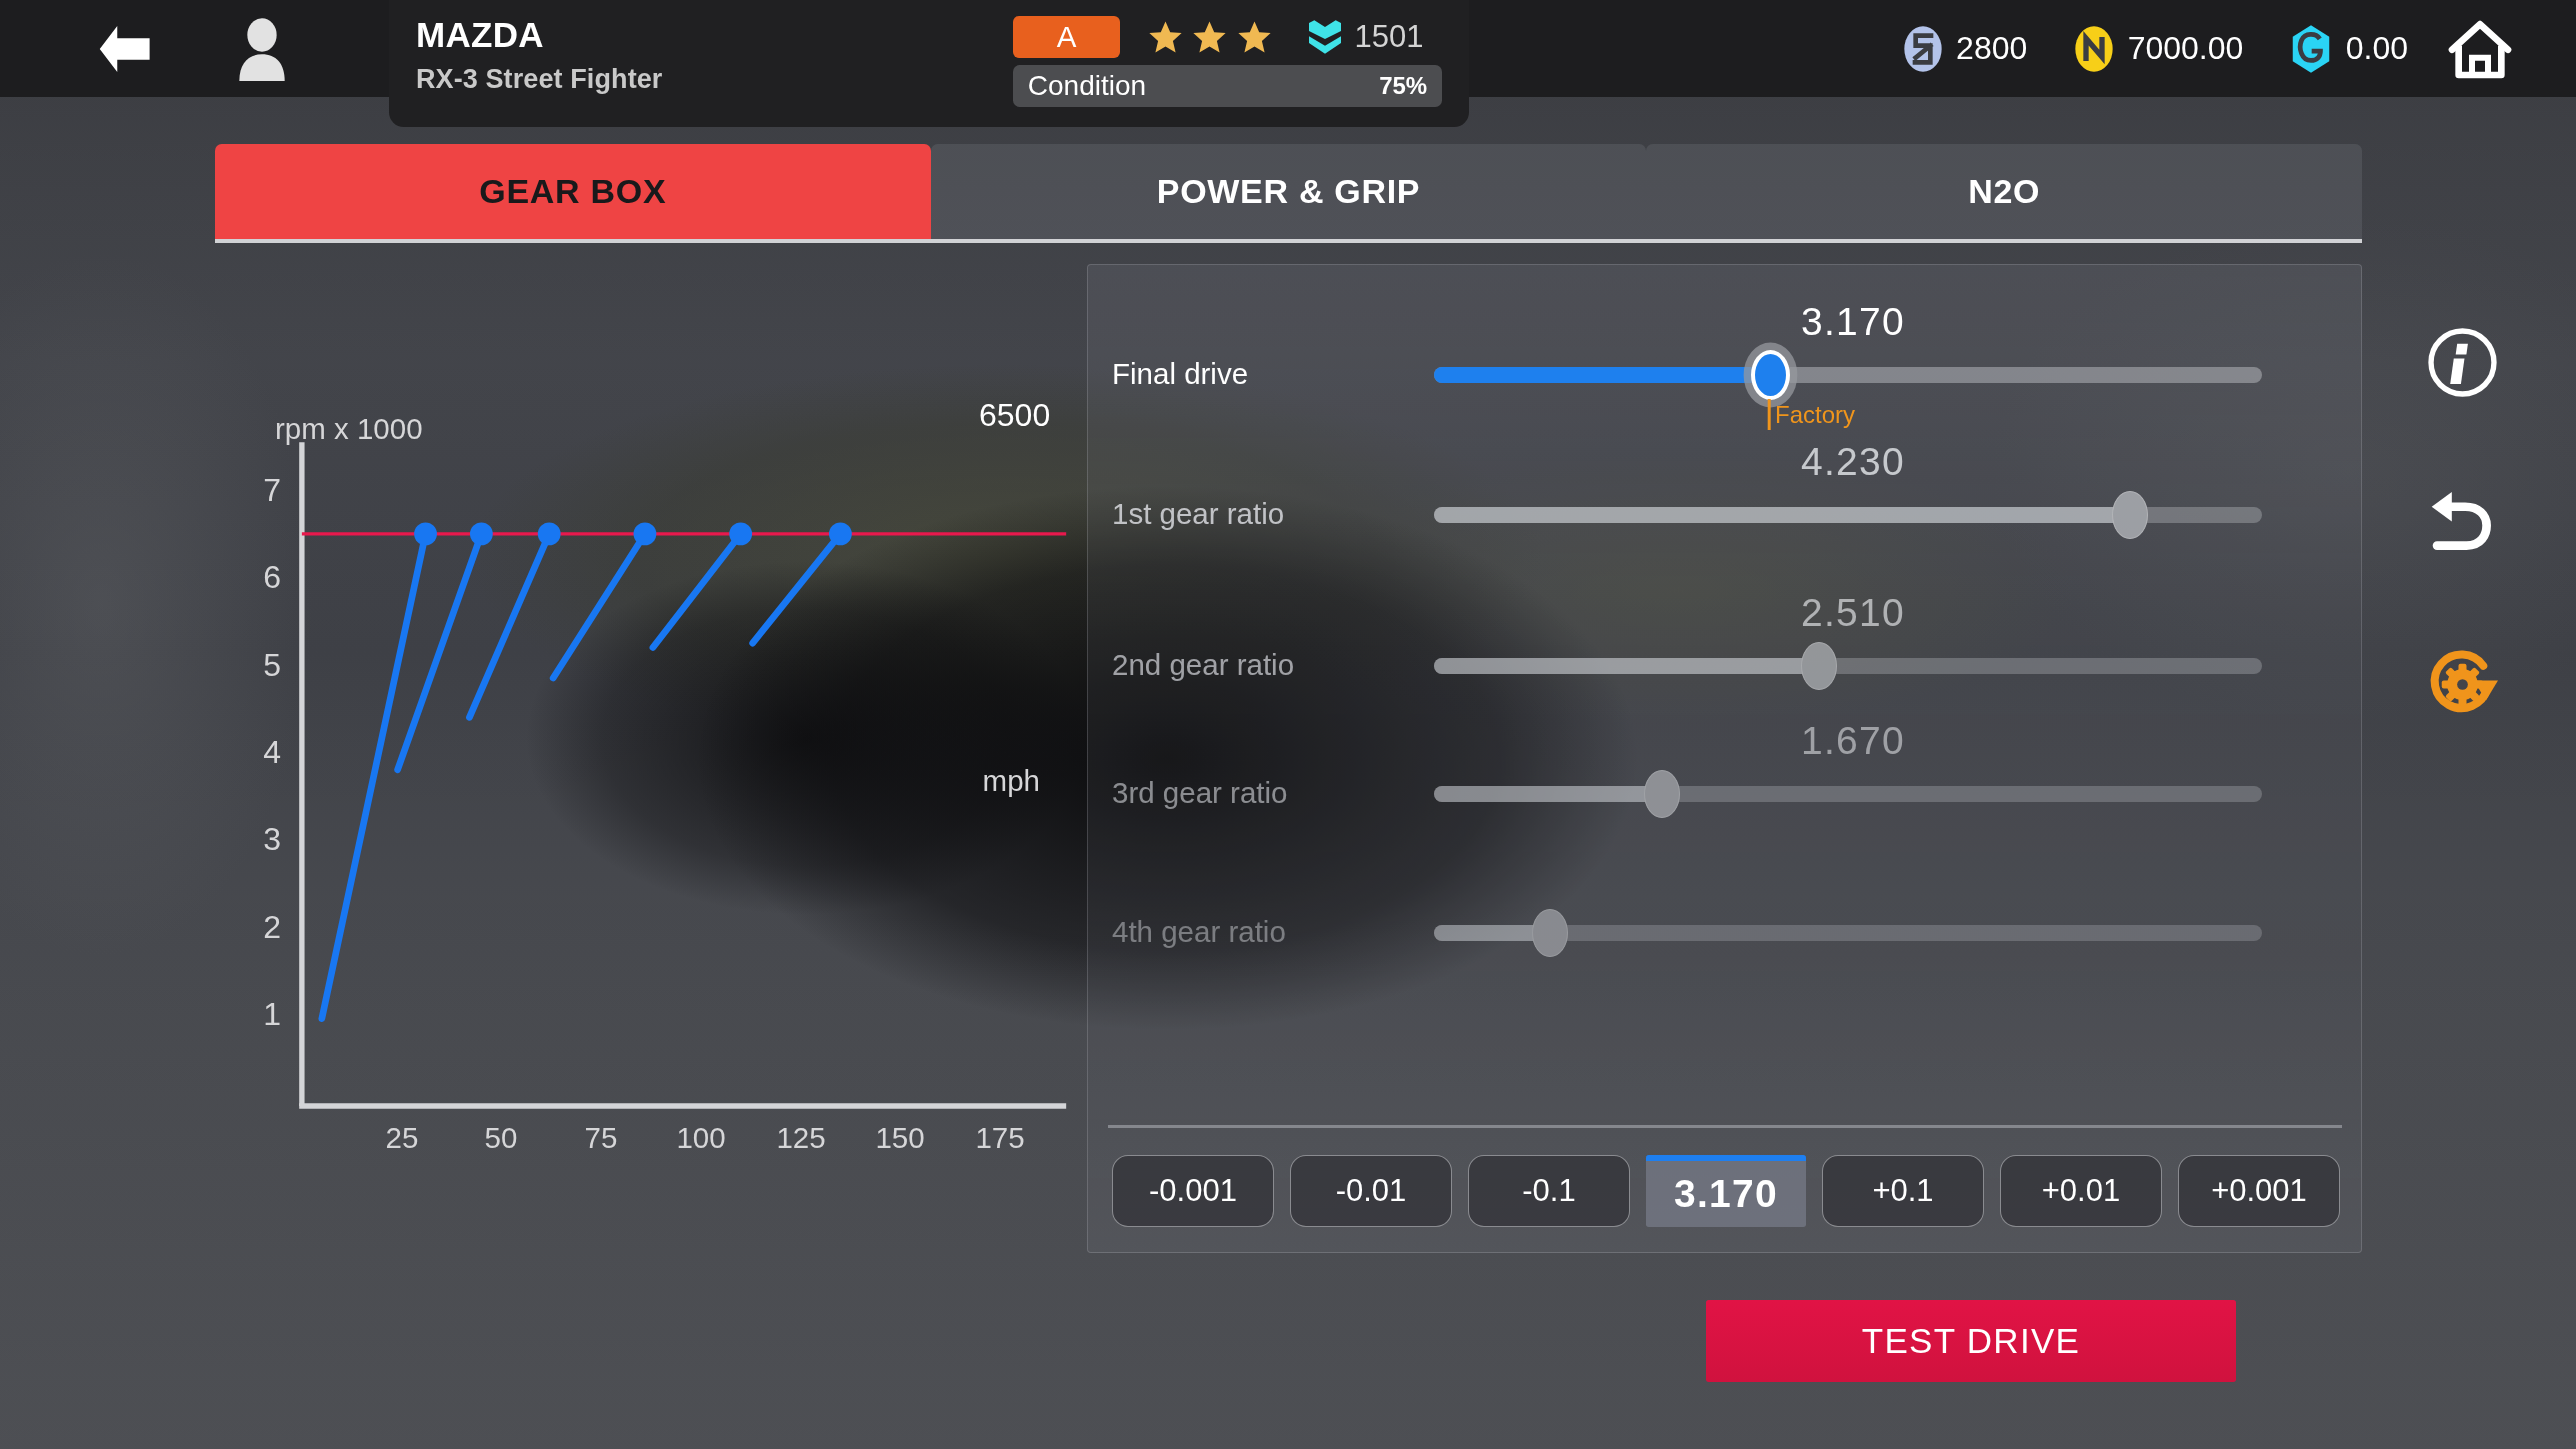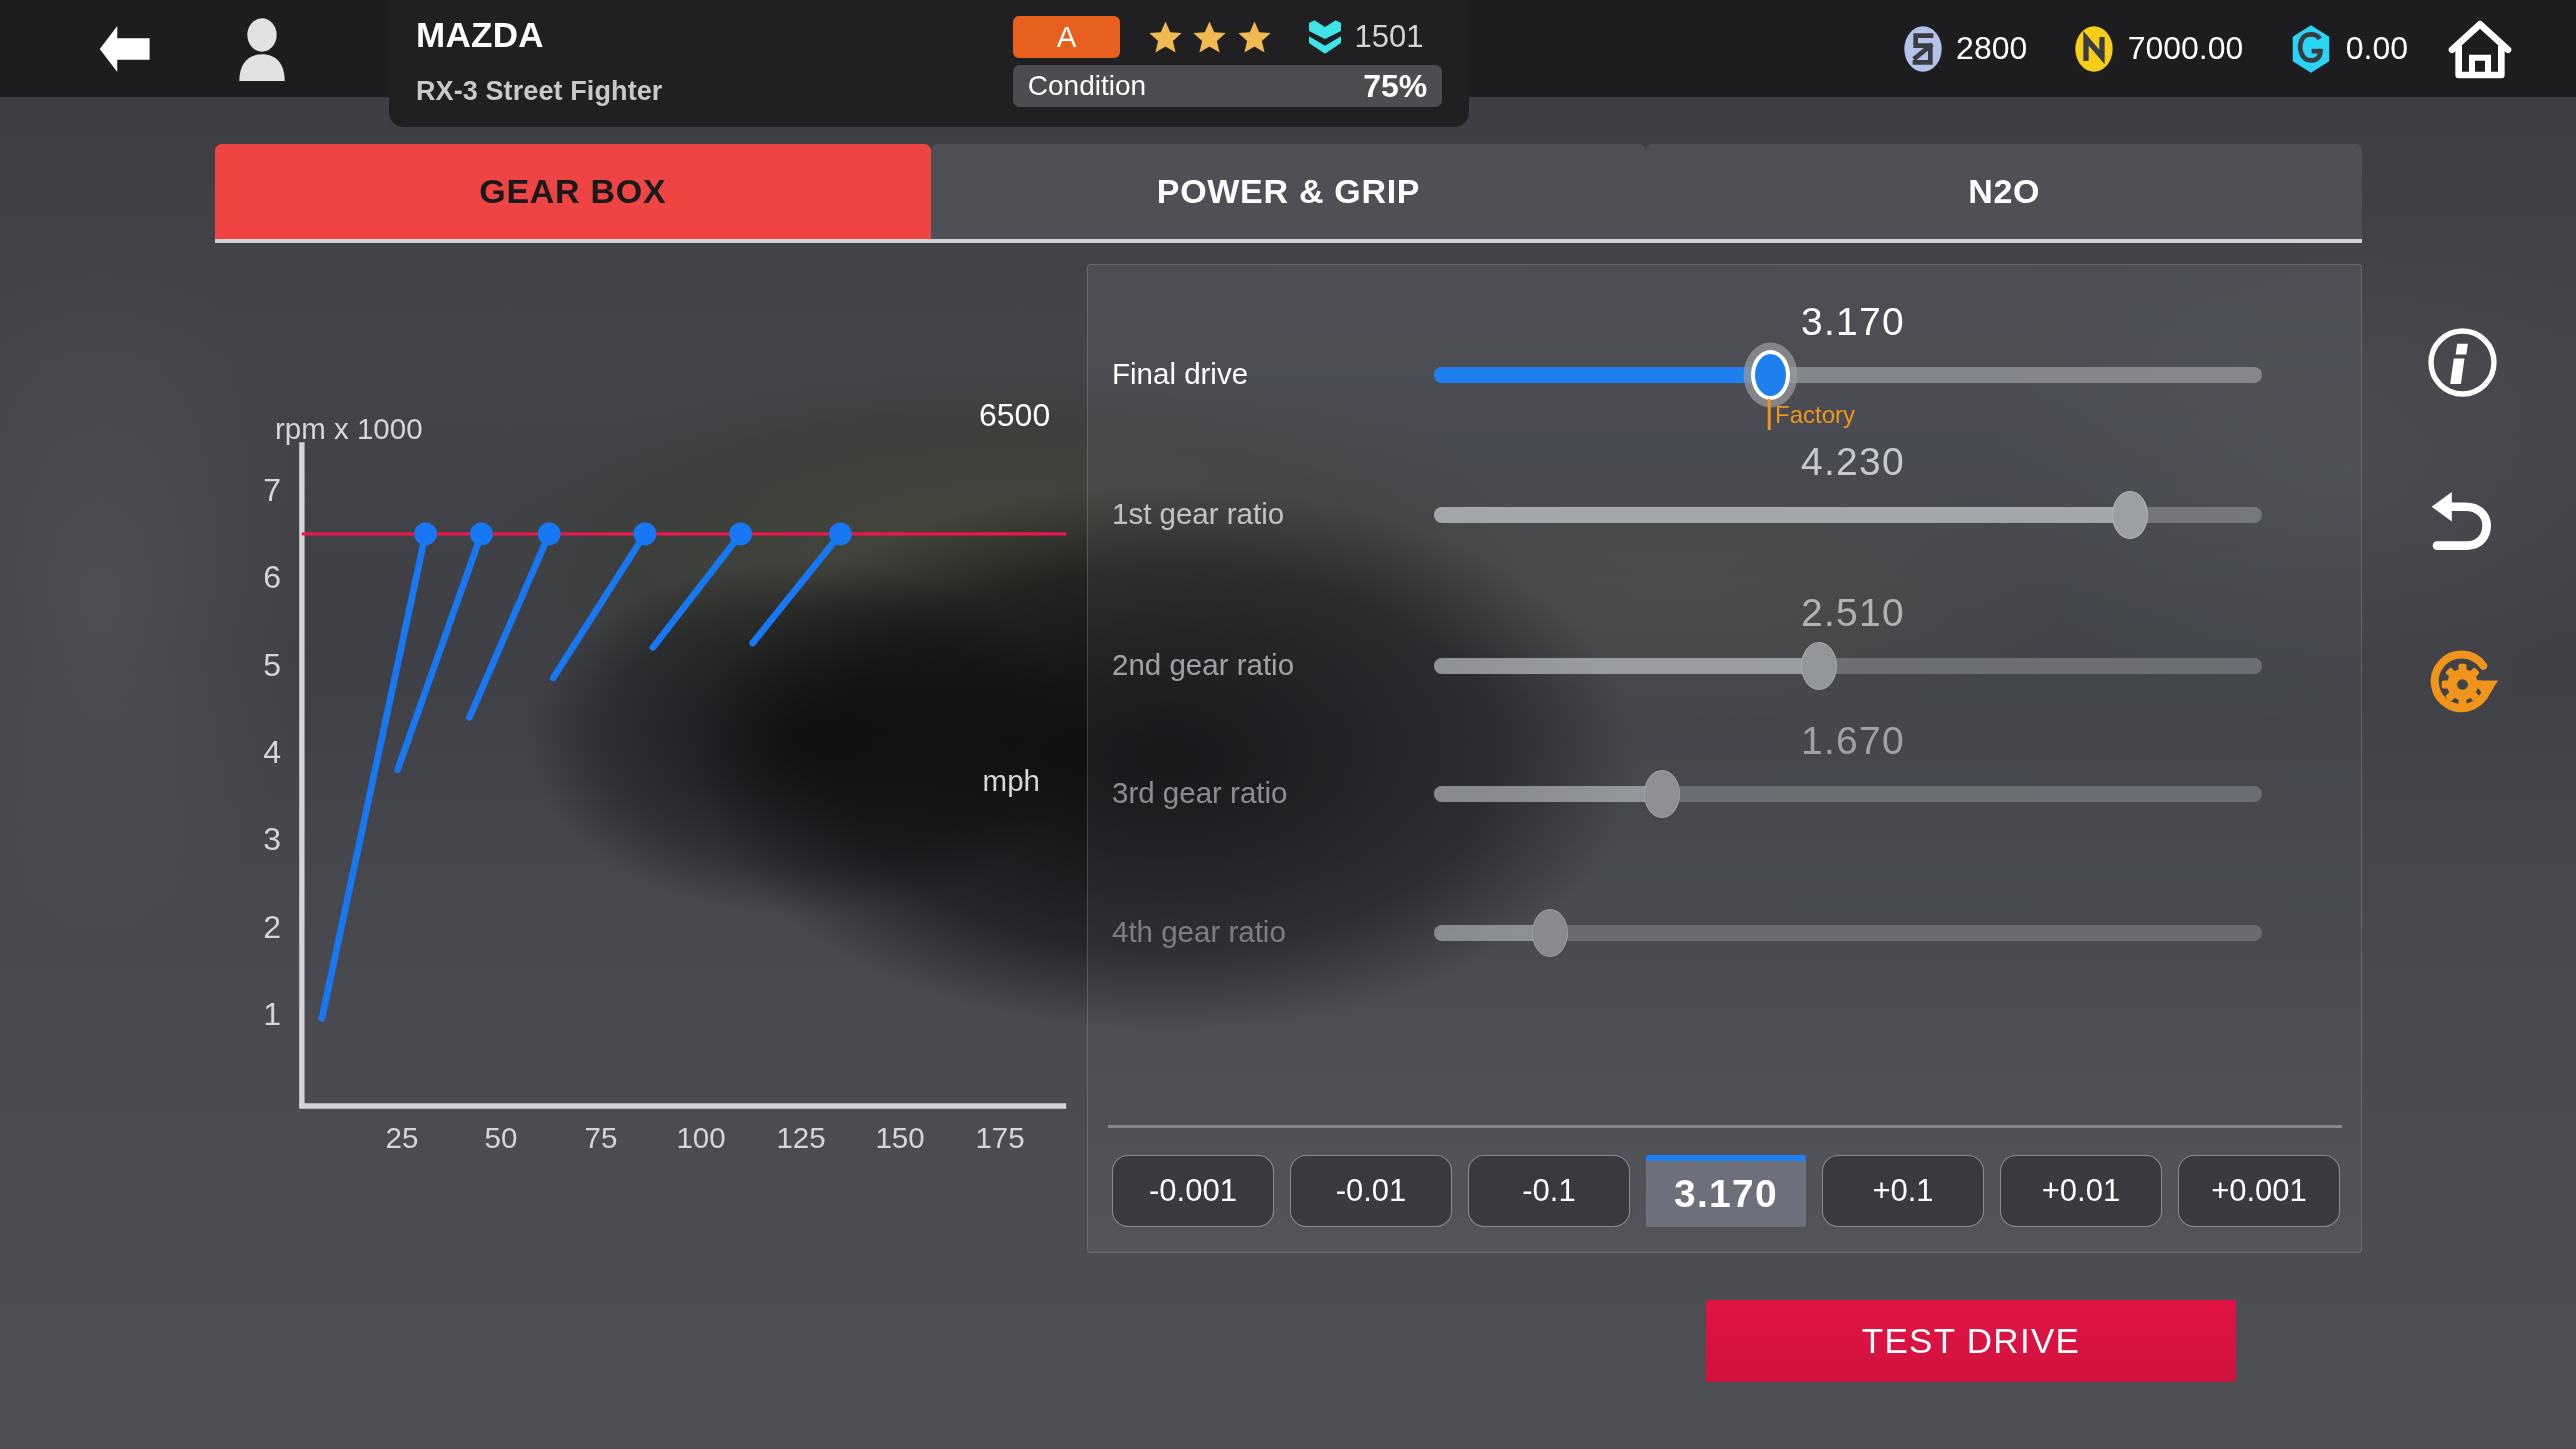--- a/index.html
+++ b/index.html
@@ -40,38 +40,38 @@
 
   
   #carcard {
     position:absolute; left:389px; top:0; width:1080px; height:127px;
     background:#202022; border-radius:0 0 14.8px 14.8px;
     display:flex; align-items:flex-start;
     z-index:21;
   }
   #carname { padding:14.8px 0 0 27px; width:624px; }
   #carname .brand { font-size:35px; font-weight:bold; color:#fff; letter-spacing:0.3px; line-height:39px; }
-  #carname .model { font-size:27px; font-weight:bold; color:#c9c9c9; letter-spacing:0.1px; line-height:34px; margin-top:20px; }
+  #carname .model { font-size:27px; font-weight:bold; color:#c9c9c9; letter-spacing:0.1px; line-height:34px; margin-top:8px; }
 
   #carstats { padding-top:14.8px; width:443px; }
   #statrow { display:flex; align-items:center; height:44px; }
   .class-badge {
     width:107px; height:42px; background:#e8601e; border-radius:6px;
     display:flex; align-items:center; justify-content:center;
     color:#fff; font-size:29.5px; font-weight:500;
   }
   .stars { display:flex; gap:9.4px; margin-left:28px; }
   .rank-wrap { display:flex; align-items:center; margin-left:34px; gap:10.7px; }
   .rank-val { font-size:31px; color:#d4d4d4; }
   #condrow {
     margin-top:6.7px; width:429px; height:42px; background:#4c4d50; border-radius:6.7px;
     display:flex; align-items:center; justify-content:space-between; padding:0 14.8px;
   }
   #condrow .lbl { font-size:28px; color:#fff; }
-  #condrow .val { font-size:32px; color:#fff; font-weight:bold; }
+  #condrow .val { font-size:24px; color:#fff; font-weight:bold; }
 
   
   #currencies { position:absolute; right:168px; top:0; height:97px; display:flex; align-items:center; gap:0; z-index:21; }
   .cur { display:flex; align-items:center; margin-left:47px; }
   .cur .amt { font-size:32px; color:#fff; margin-left:13.4px; }
   .home-btn { position:absolute; right:64px; top:19px; width:64px; height:60px; cursor:pointer; z-index:21; }
 
   
   #tabs {
     position:absolute; left:215px; top:144px; width:2147px; height:95px;

